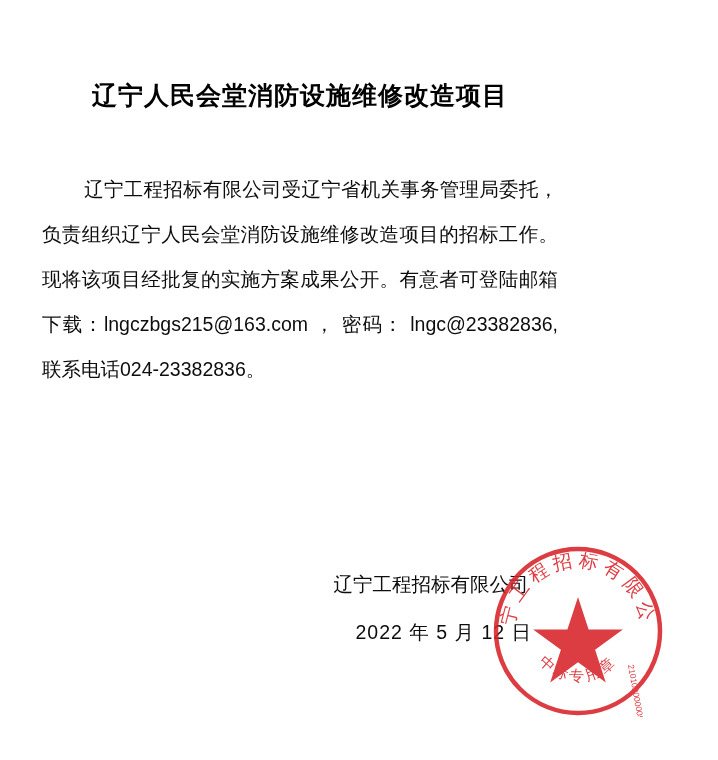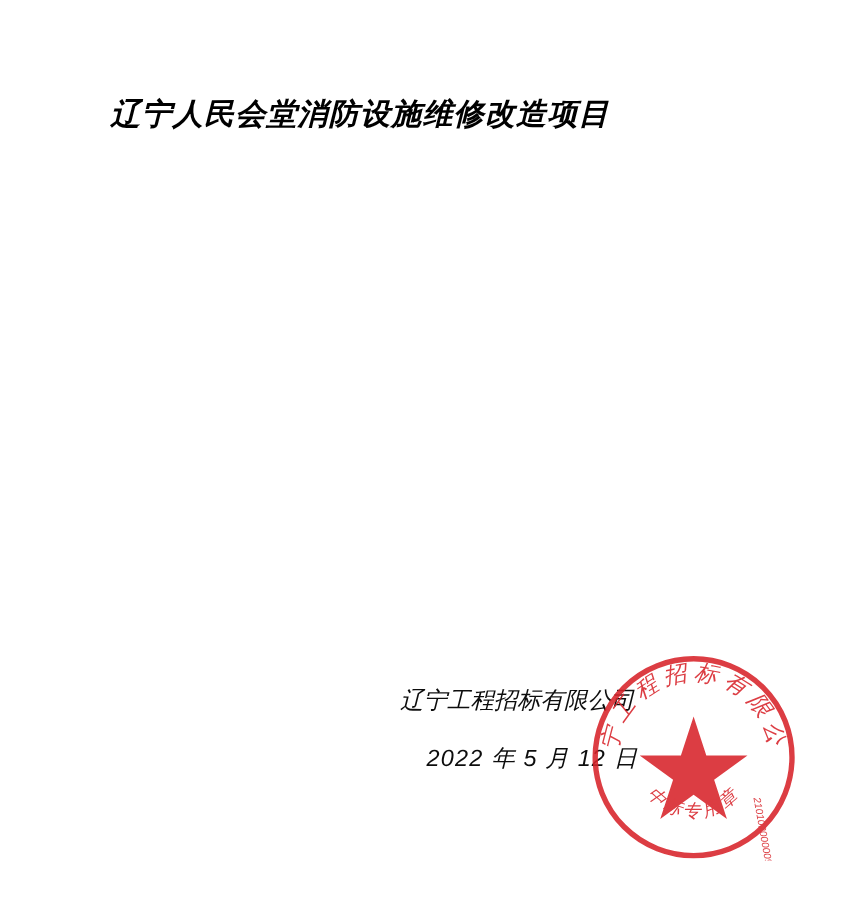--- a/index.html
+++ b/index.html
@@ -13,21 +13,20 @@
     font-family: "Liberation Serif", serif;
     color: #111111;
     overflow: hidden;
     position: relative;
   }
   .page {
     position: relative;
     width: 600px;
     height: 760px;
     box-sizing: border-box;
-    font-style: italic;
   }
   .title-block {
     padding-top: 72px;
     text-align: center;
   }
   .title-line {
     font-family: "Liberation Sans", sans-serif;
     font-weight: bold;
     font-size: 25px;
     letter-spacing: 1px;
@@ -82,20 +81,23 @@
 </style>
 </head>
 <body>
 
 <div class="page">
 
   <div class="title-block">
     <div class="title-line">辽宁人民会堂消防设施维修改造项目</div>
   </div>
 
+  <div class="body-block">
+    <div class="para"><span class="indent"></span><span>辽宁工程招标有限公司受辽宁省机关事务管理局委托，负责组织辽宁人民会堂消防设施维修改造项目的招标工作。现将该项目经批复的实施方案成果公开。有意者可登陆邮箱下载：lngczbgs215@163.com ， 密码： lngc@23382836, 联系电话024-23382836。</span></div>
+  </div>
 
   <div class="sign-block">
     <div class="sign-line">辽宁工程招标有限公司</div>
     <div class="sign-line date-line">2022 年 5 月 12 日</div>
   </div>
 
   <div class="seal">
     <svg width="172" height="172" viewBox="0 0 172 172" xmlns="http://www.w3.org/2000/svg">
       <defs>
         <path id="arcTop" d="M 22,86 A 64,64 0 0 1 150,86" fill="none"></path>

